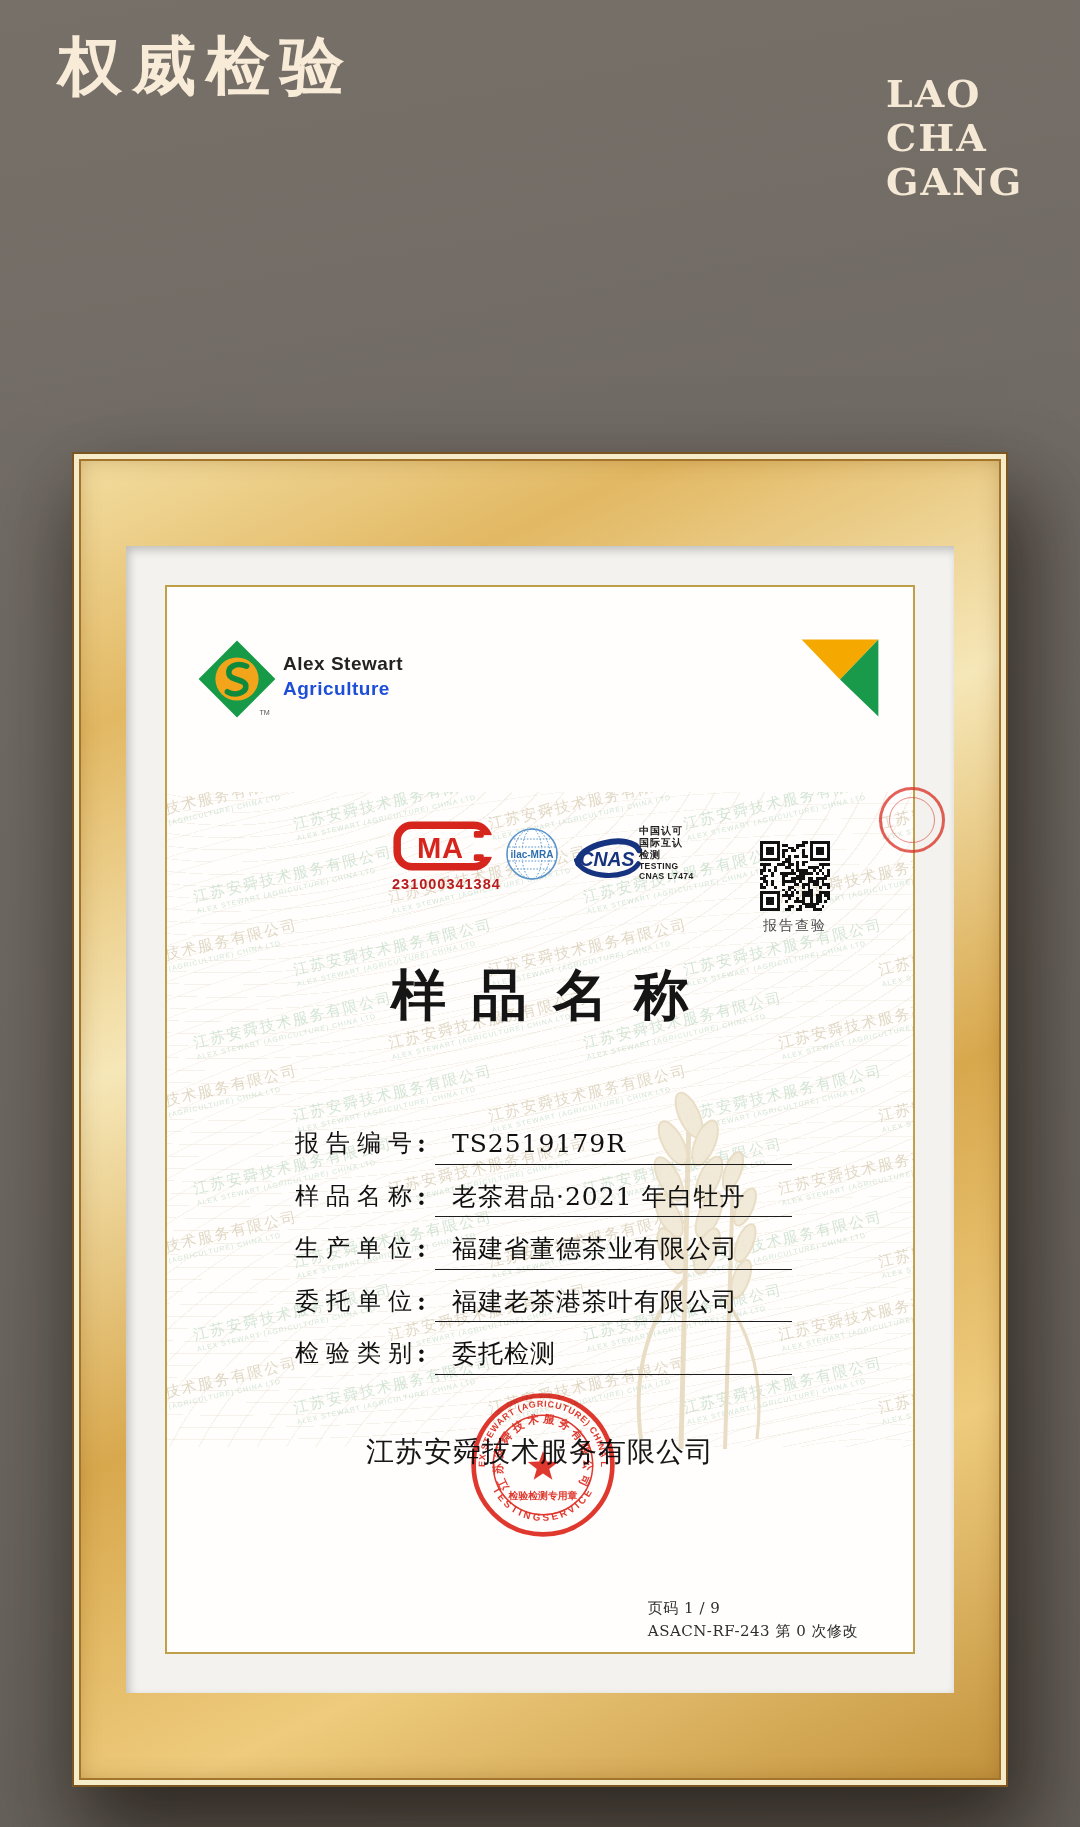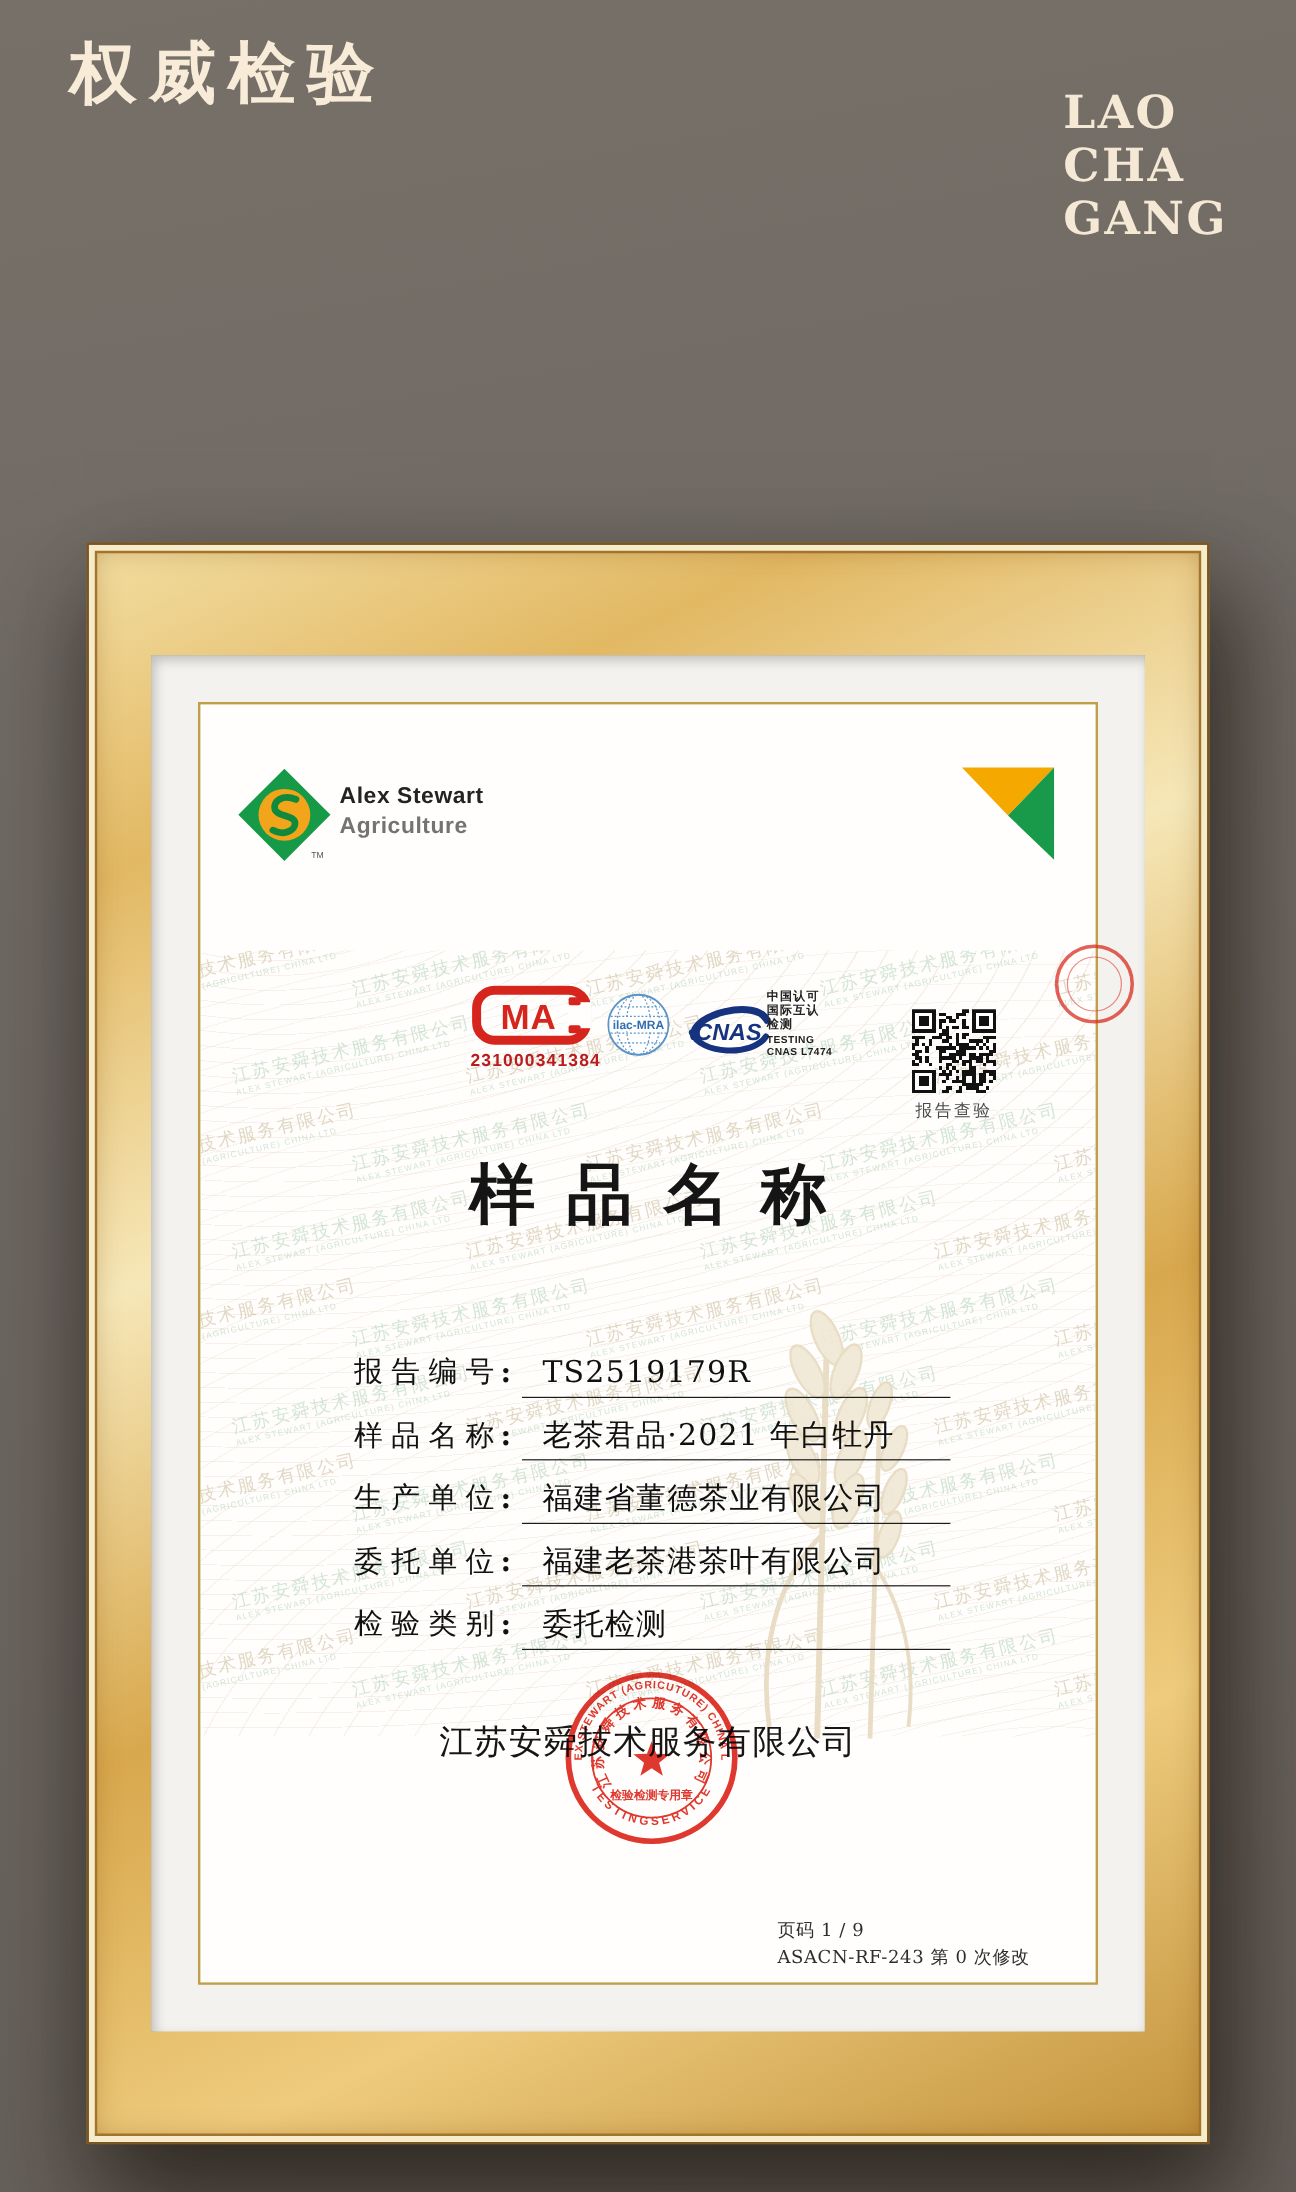--- a/index.html
+++ b/index.html
@@ -1,21 +1,21 @@
 <!DOCTYPE html>
 <html><head>
 <meta charset="utf-8">
 <style>
   html,body{margin:0;padding:0;background:#555;}
   .canvas{position:relative;width:1080px;height:1827px;overflow:hidden;
     background:linear-gradient(170deg,#767069 0%,#6f6963 40%,#6a645e 75%,#655f59 100%);
     font-family:"DejaVu Serif","Liberation Serif",serif;}
 
   
-  .hero{position:absolute;left:58px;top:26px;font-weight:700;font-size:56px;line-height:1.25;
+  .hero{position:absolute;left:58px;top:26px;font-weight:700;font-size:64px;line-height:1.25;
     letter-spacing:10px;color:#f8ecd8;}
   .brand{position:absolute;left:886px;top:72px;font-weight:600;font-size:38px;line-height:1.16;
     letter-spacing:2px;color:#f5e8d4;}
   .subtitle{position:absolute;left:56px;top:334px;font-size:36px;letter-spacing:2px;color:#f5e8d5;}
 
   
   .frame{position:absolute;left:72px;top:452px;width:936px;height:1335px;box-sizing:border-box;
     padding:92px 52px;border:2px solid #7c5620;
     background:linear-gradient(155deg,#f3dea2 0%,#e2b863 16%,#f6e7b8 36%,#d8a84d 58%,#eecb7d 78%,#c2923c 100%);
     box-shadow:inset 0 0 0 5px #f7ecc9,inset 0 0 0 7px #a3742c,inset 0 0 26px rgba(120,70,10,.45),
@@ -33,21 +33,21 @@
   .wm-item{position:absolute;transform:rotate(-13deg);opacity:.55;white-space:nowrap;}
   .wm-item .cn{display:block;font-size:15px;letter-spacing:2px;color:#c9ba99;}
   .wm-item.alt .cn{color:#b2d2b7;}
   .wm-item .en{display:block;margin-top:1px;font-size:7px;letter-spacing:1px;color:#add0b3;
     font-family:"Liberation Sans",sans-serif;}
 
   
   .asa{position:absolute;left:30px;top:52px;width:80px;height:80px;z-index:1;}
   .asa-text{position:absolute;left:116px;top:66px;z-index:1;font-family:"Liberation Sans",sans-serif;}
   .asa-text .l1{font-size:19px;font-weight:700;color:#232323;letter-spacing:.5px;}
-  .asa-text .l2{font-size:19px;font-weight:700;color:#737373;margin-top:3px;letter-spacing:.5px;}
+  .asa-text .l2{font-size:19px;font-weight:700;color:#1d4ed8;margin-top:3px;letter-spacing:.5px;}
   .tri{position:absolute;left:633px;top:50px;width:80px;height:82px;z-index:1;}
 
   
   .cma{position:absolute;left:225px;top:234px;width:102px;z-index:1;text-align:center;}
   .cma-num{margin-top:1px;font-family:"Liberation Sans",sans-serif;font-size:14.5px;font-weight:700;
     color:#b91c1c;letter-spacing:1px;}
   .ilac{position:absolute;left:338px;top:240px;width:54px;height:54px;z-index:1;}
   .cnas{position:absolute;left:398px;top:248px;width:84px;height:44px;z-index:1;}
   .cnas-info{position:absolute;left:472px;top:238px;z-index:1;color:#222;font-size:10px;
     line-height:1.2;font-weight:600;letter-spacing:1px;}

